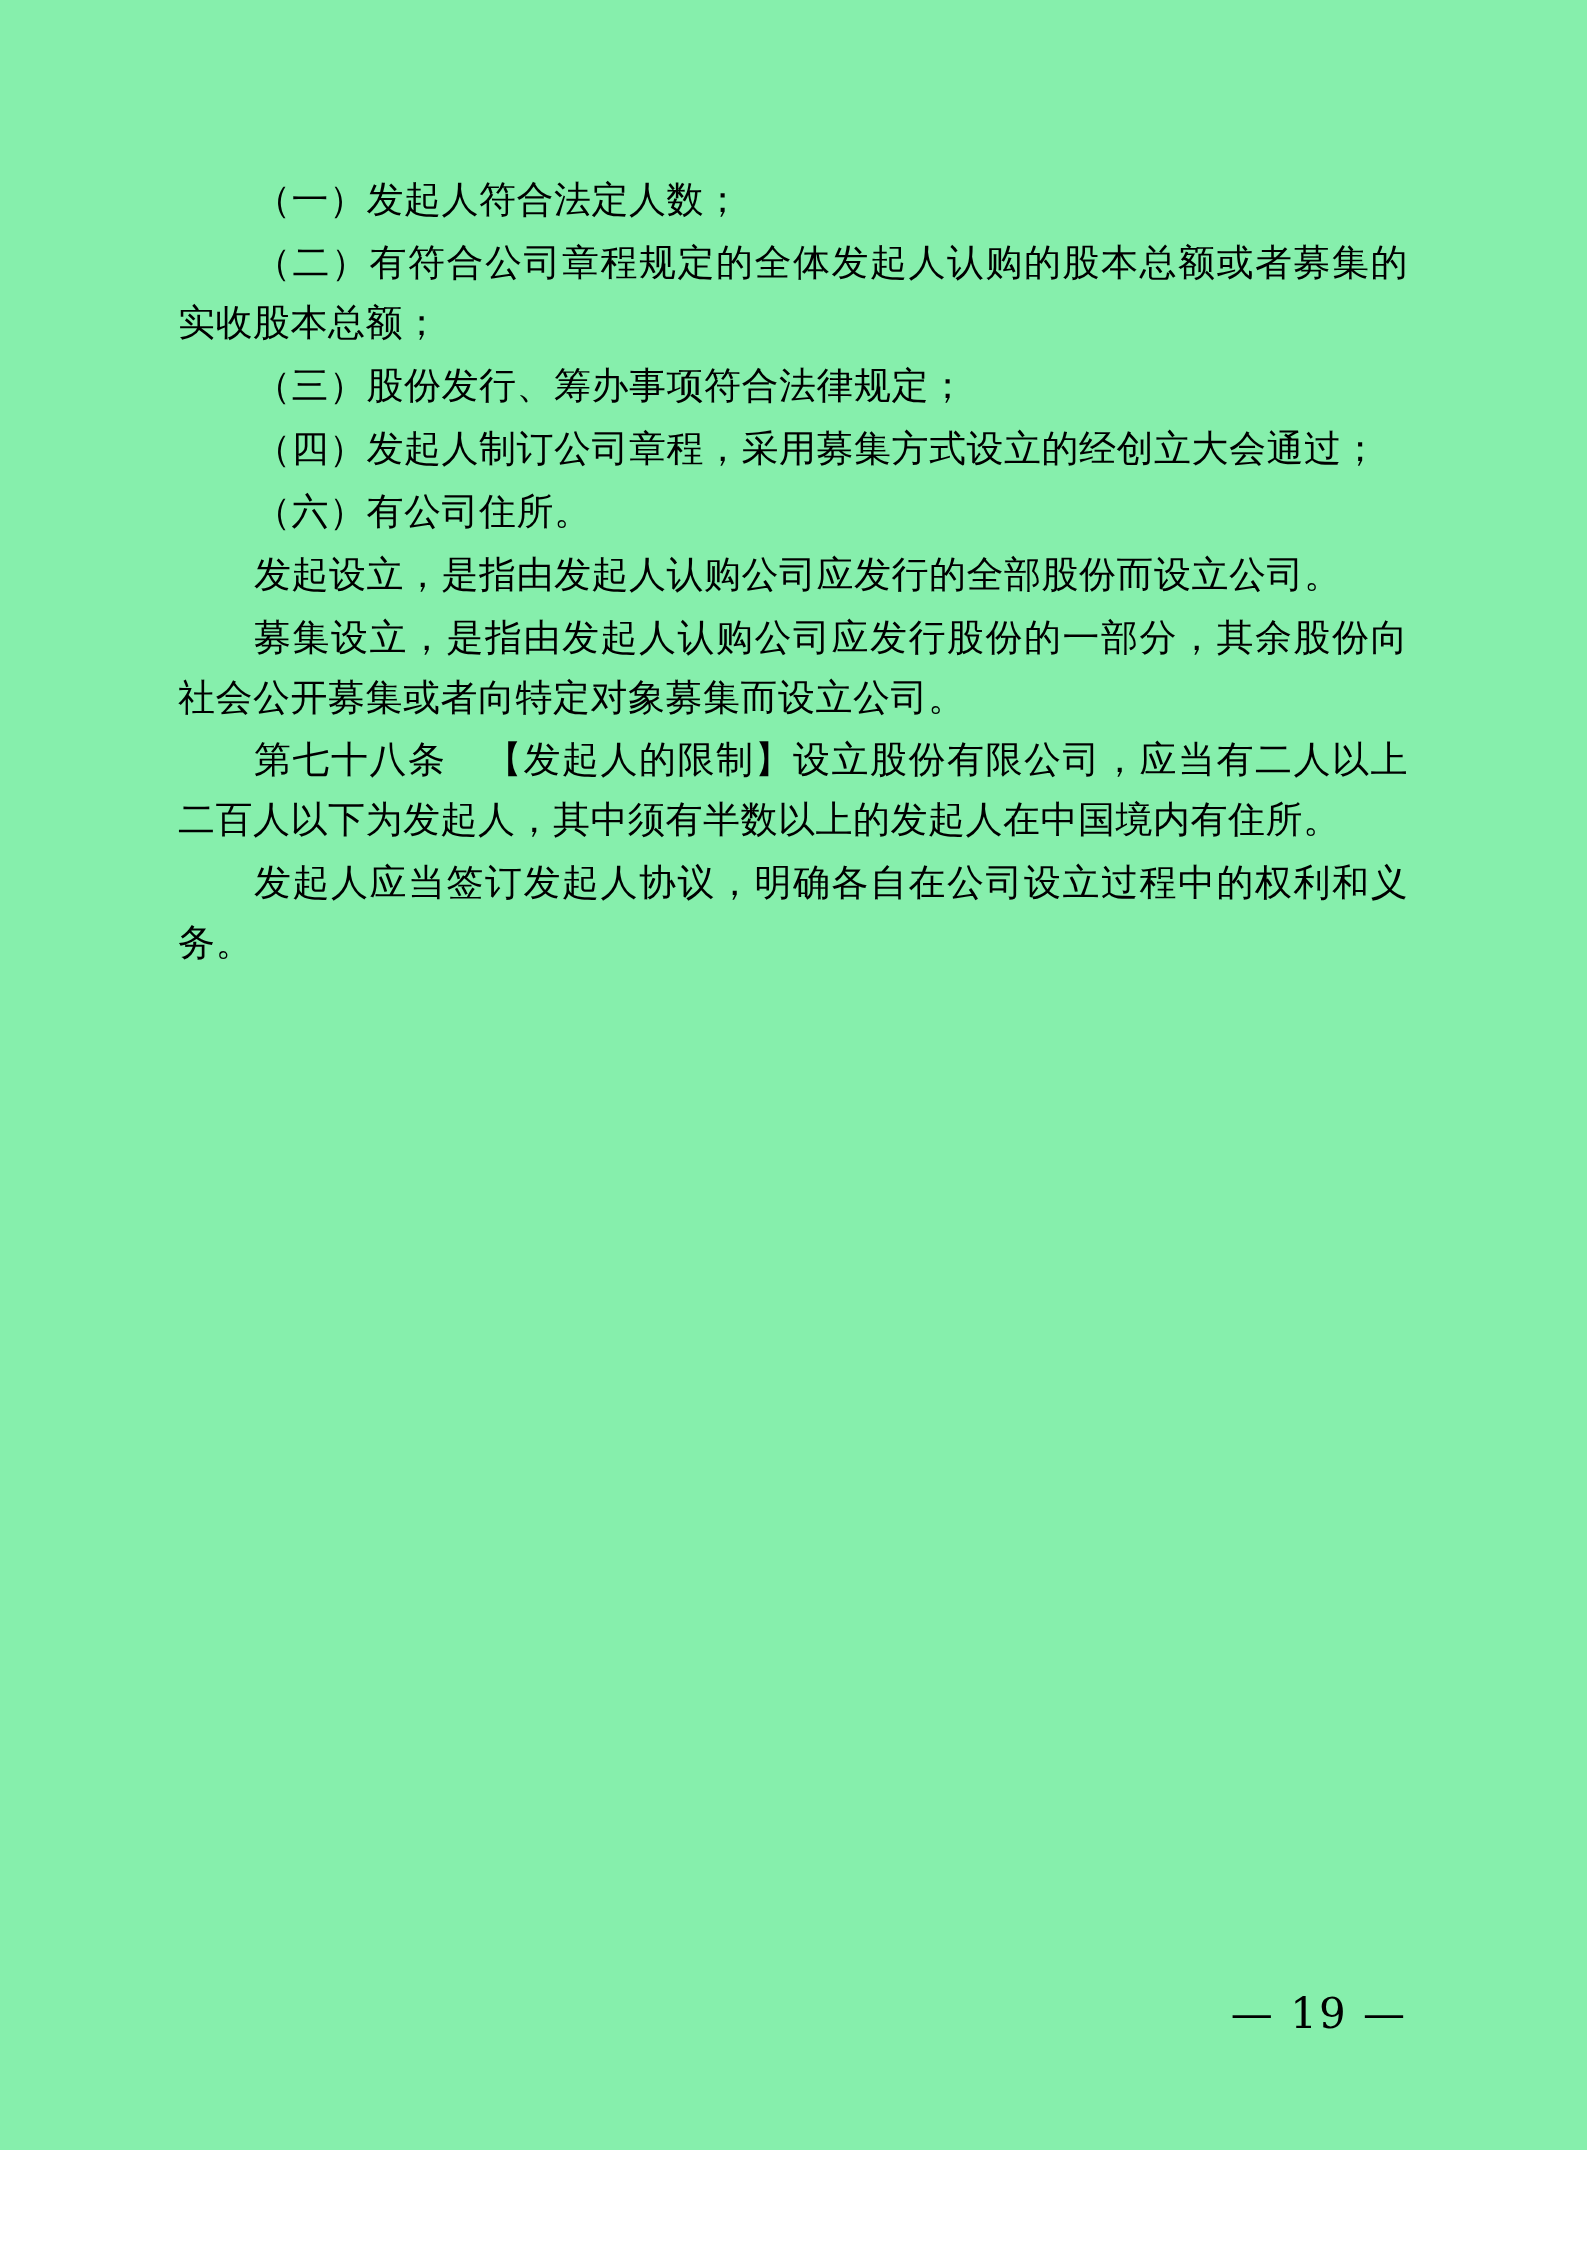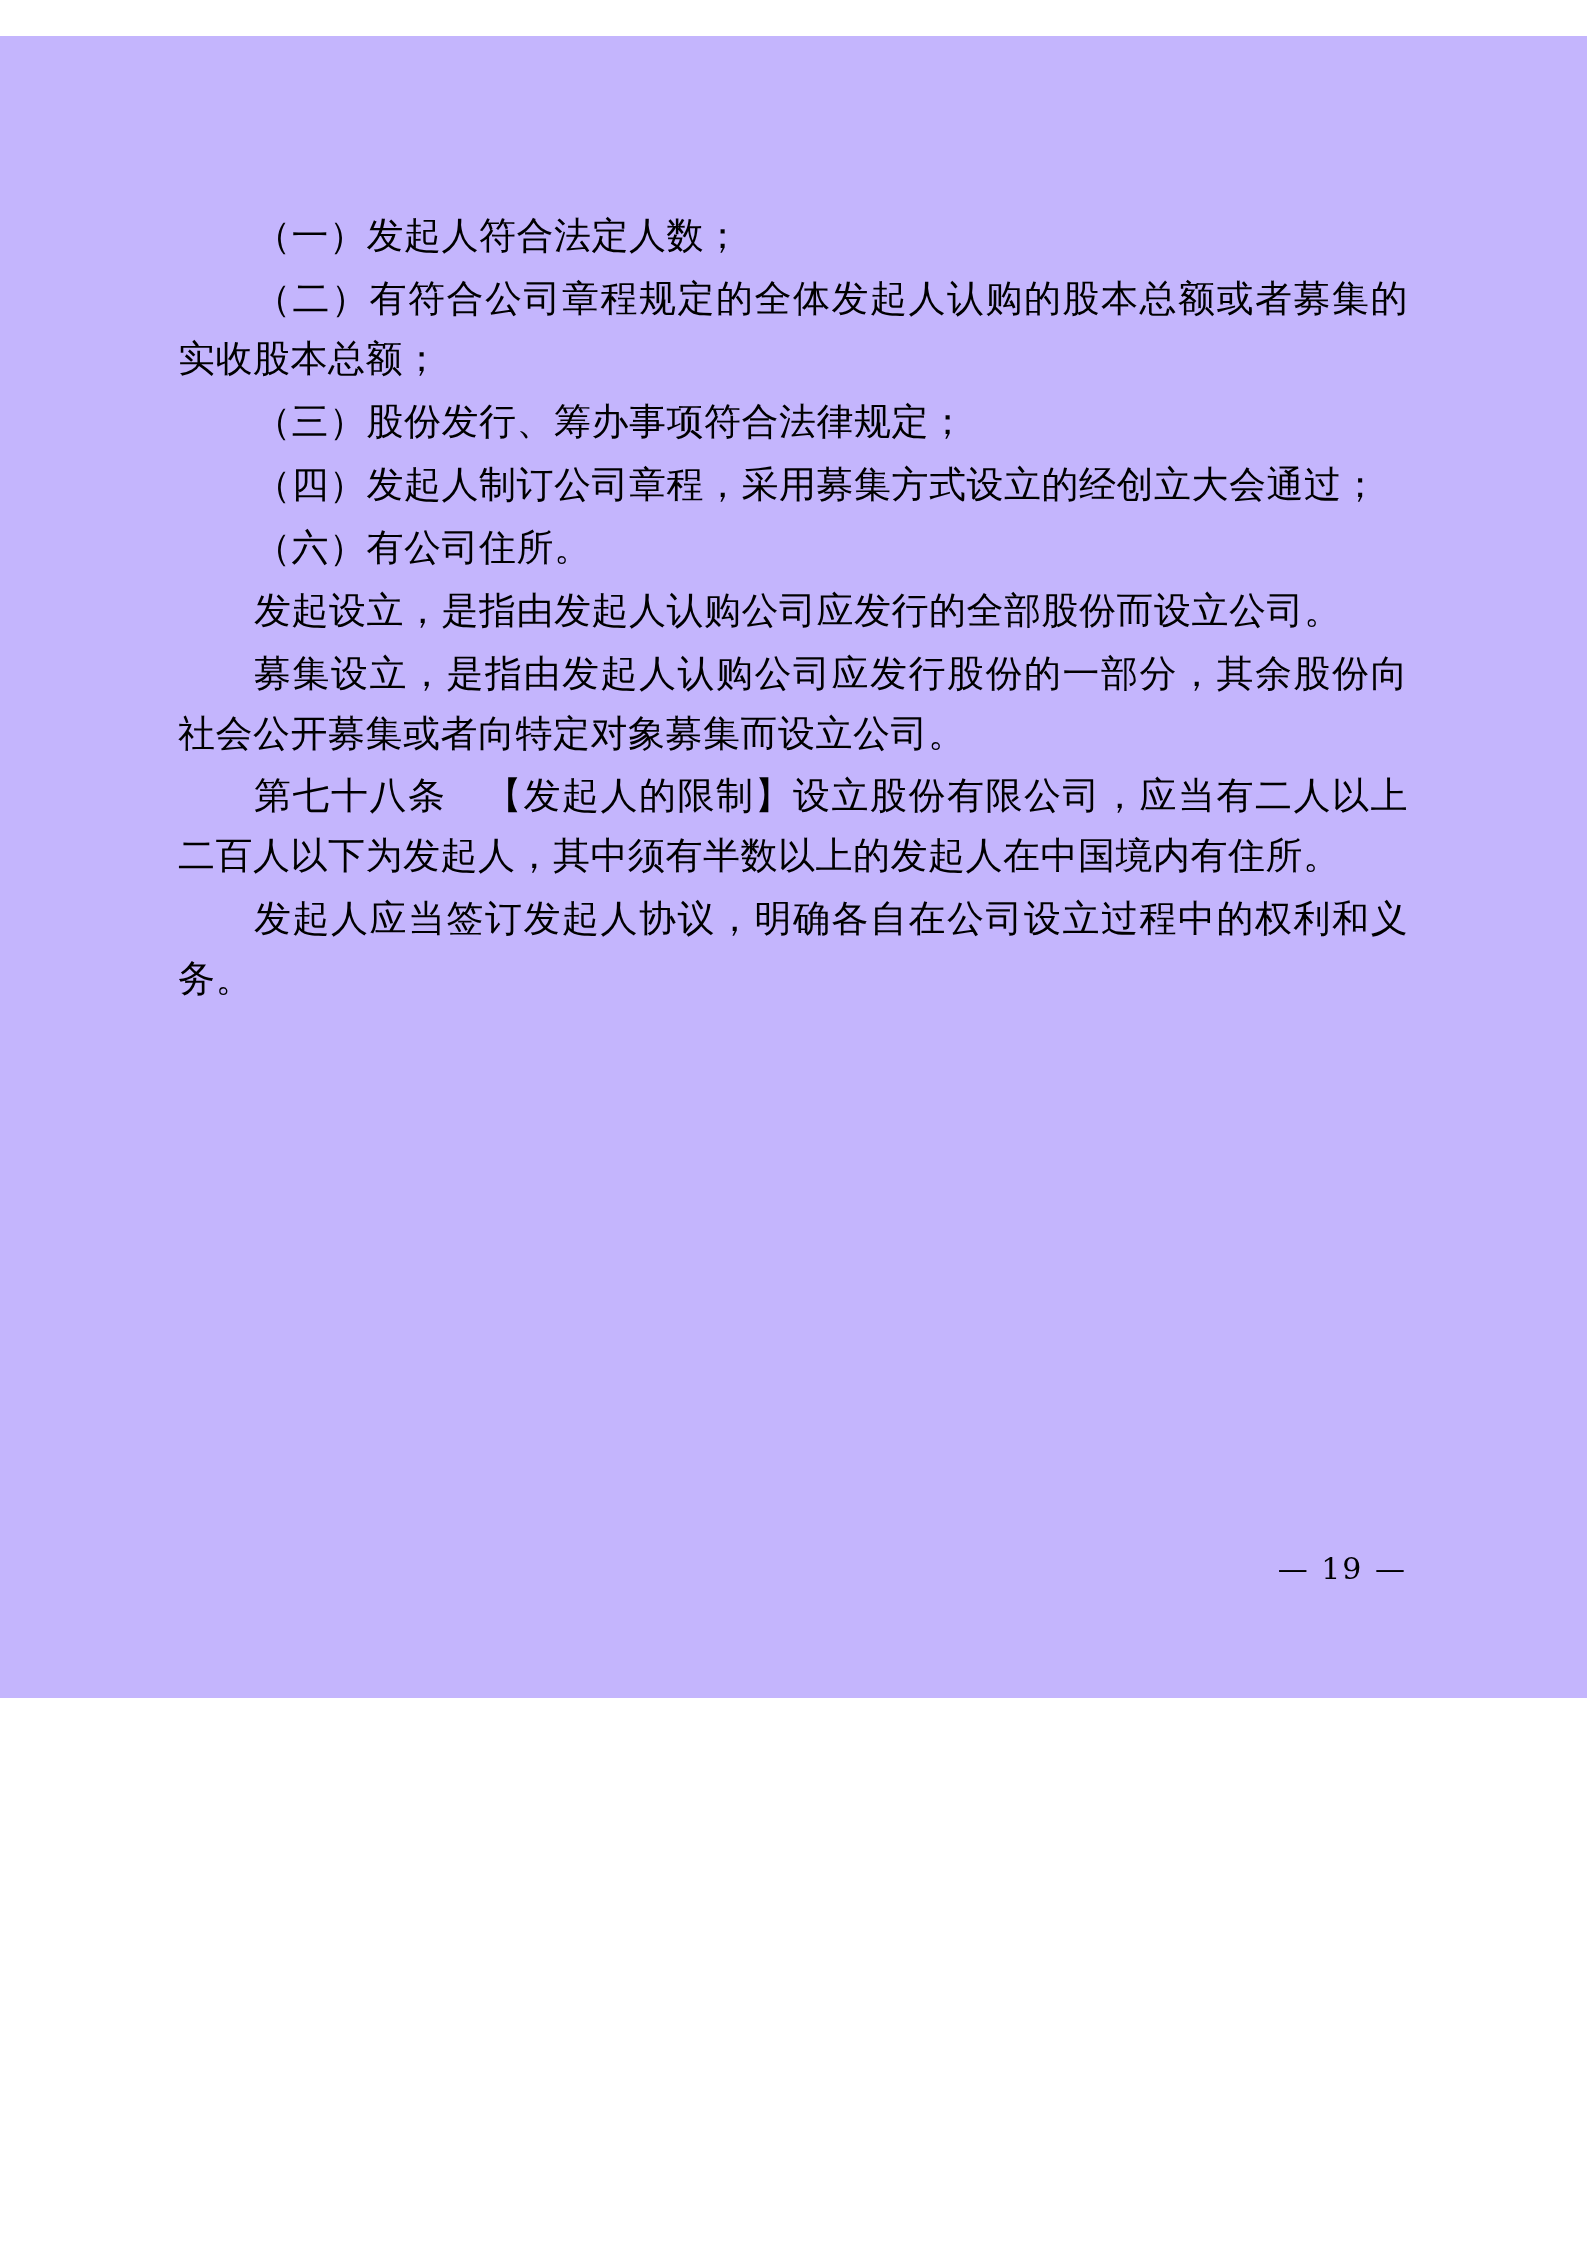--- a/index.html
+++ b/index.html
@@ -13,23 +13,22 @@
     font-family: "DejaVu Serif", "Liberation Serif", serif;
     color: #000000;
     position: relative;
     overflow: hidden;
   }
   .page {
     position: absolute;
     left: 0;
     top: 0;
     width: 1587px;
-    height: 1662px;
-    background: #c4b5fd;
-    margin-top: 36px;
+    height: 2150px;
+    background: #86efac;
   }
   .content {
     position: absolute;
     left: 178px;
     top: 170px;
     width: 1230px;
   }
   .para {
     font-size: 37px;
     line-height: 1.62;
@@ -40,21 +39,21 @@
     text-indent: 0;
     font-family: "DejaVu Serif", "Liberation Serif", serif;
   }
   .indent {
     text-indent: 76px;
   }
   .page-number {
     position: absolute;
     right: 180px;
     bottom: 112px;
-    font-size: 30px;
+    font-size: 42px;
     letter-spacing: 2px;
     font-family: "DejaVu Serif", "Liberation Serif", serif;
   }
 </style>
 </head>
 <body>
 
 <div class="page">
   <div class="content">
     <p class="para indent">（一）发起人符合法定人数；</p>

